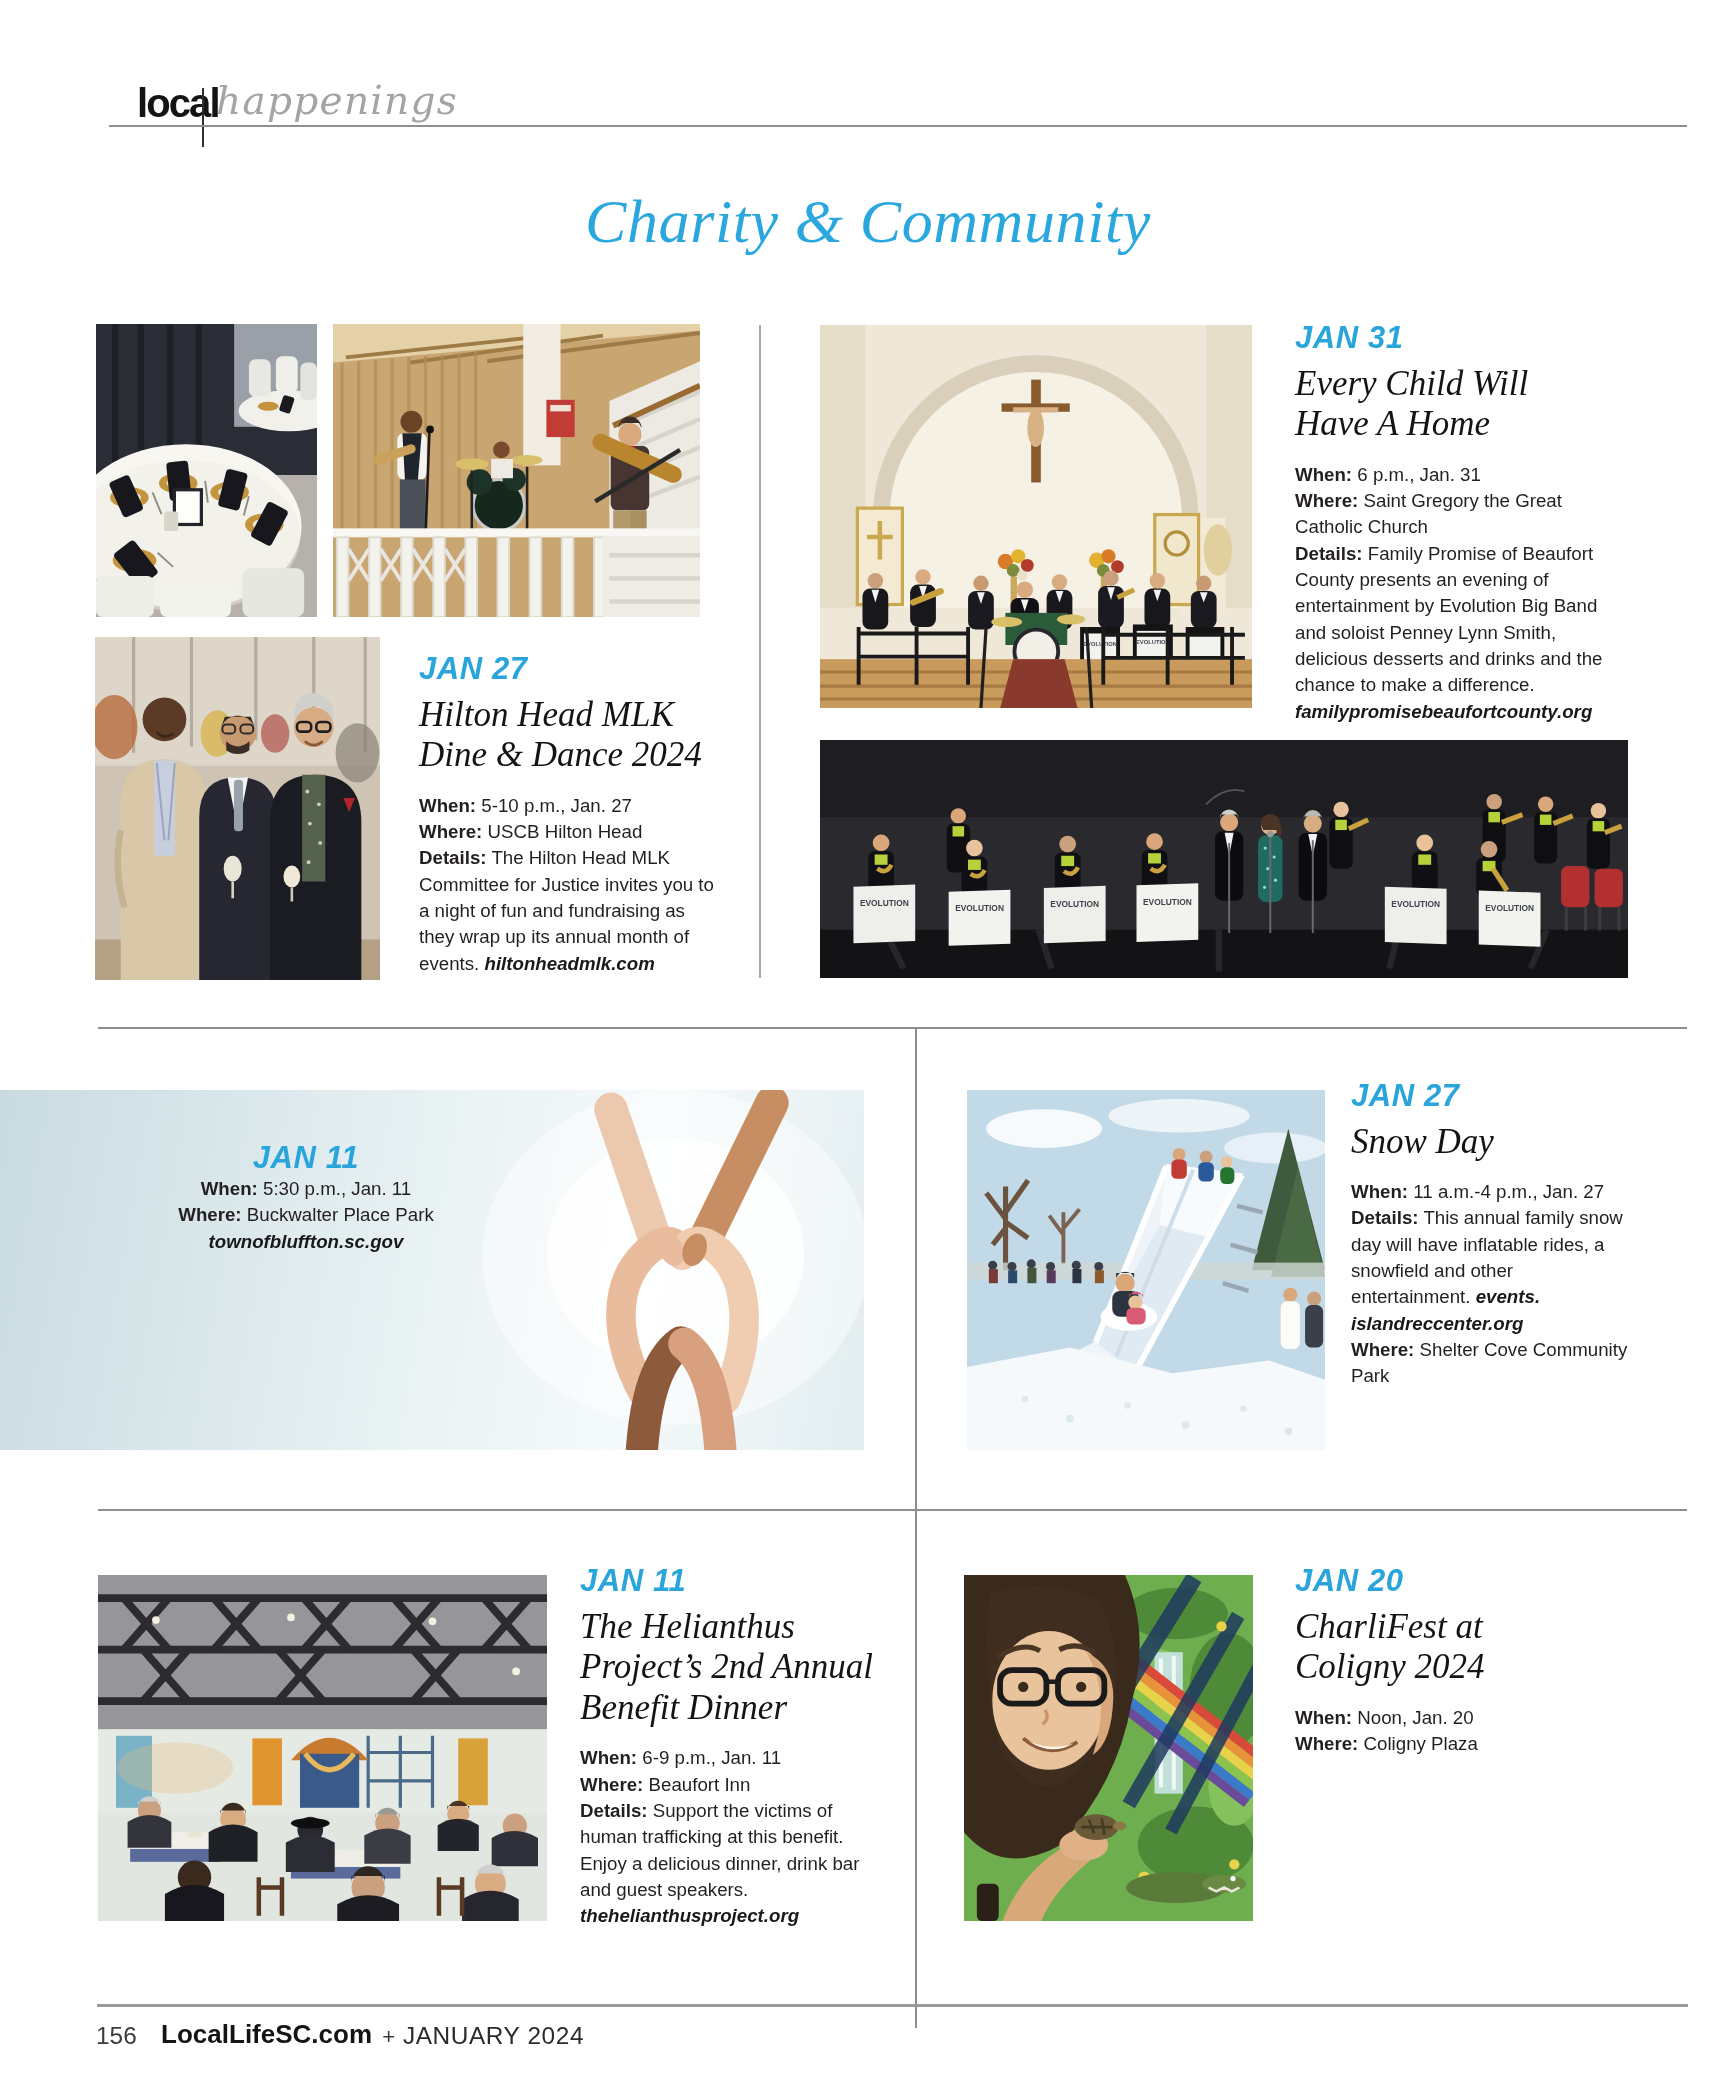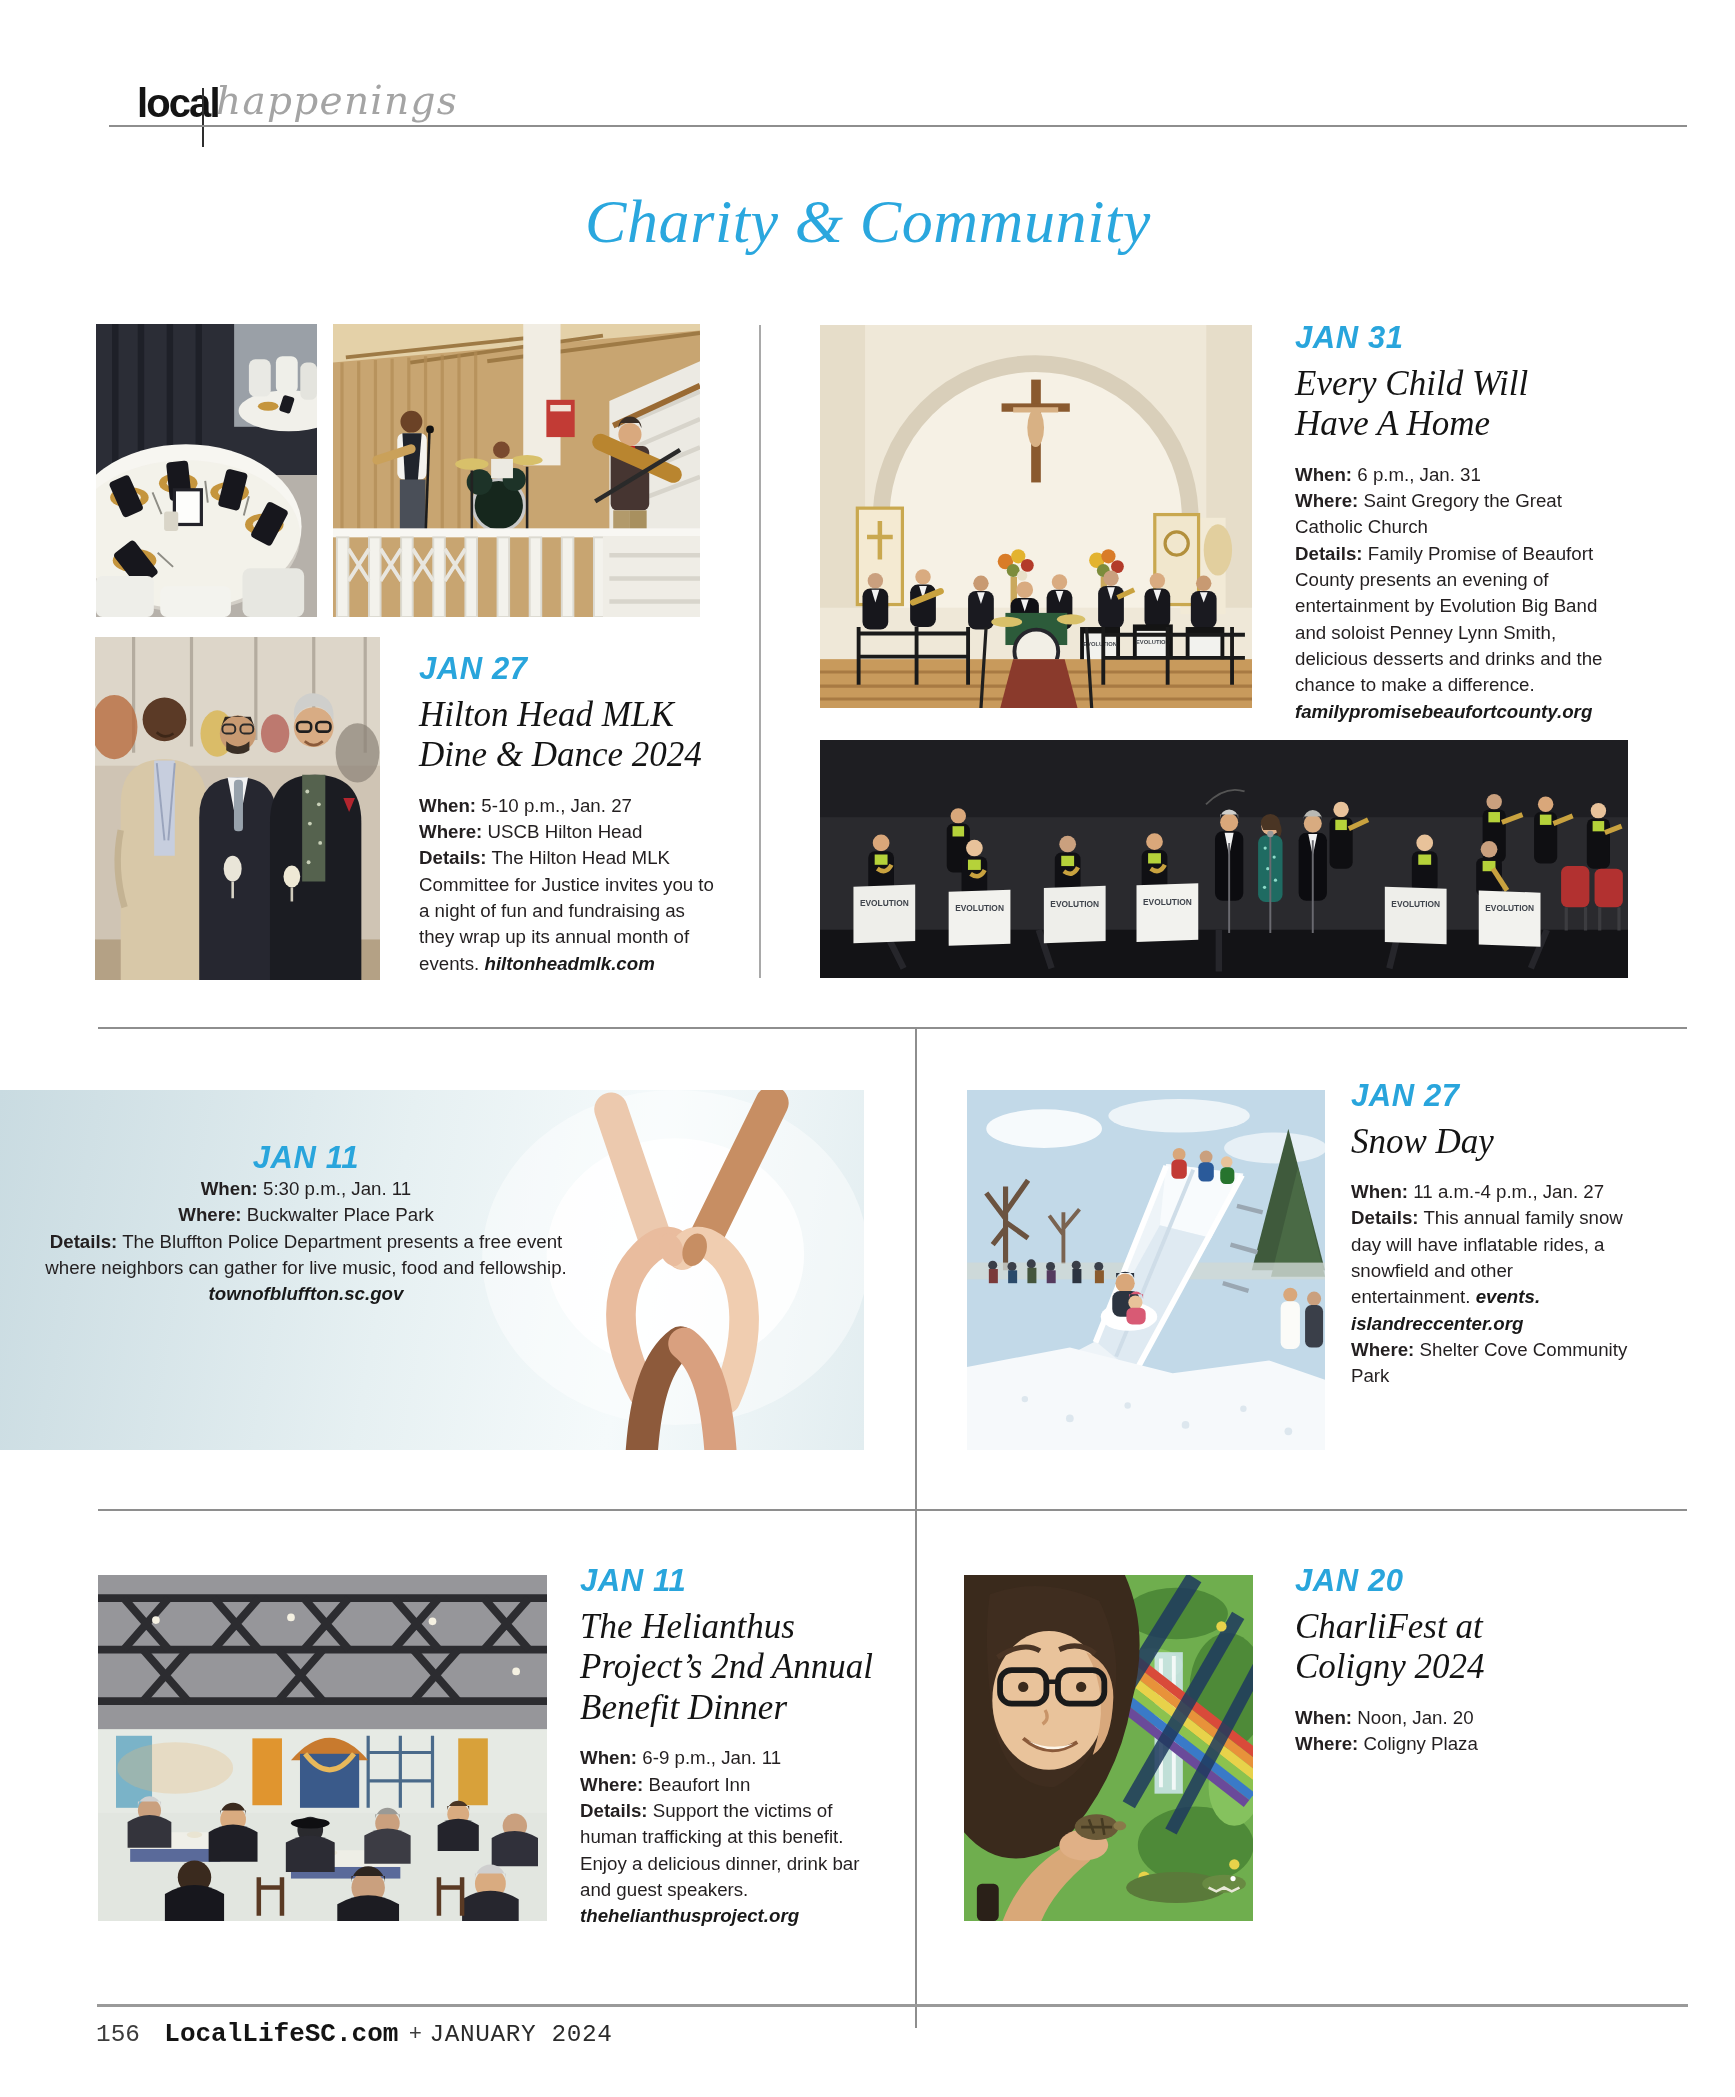--- a/index.html
+++ b/index.html
@@ -34,21 +34,21 @@
   .photo{position:absolute;overflow:hidden;background:#d8d8d8;}
   .photo svg{display:block;width:100%;height:100%;}
 
   
   .unity-panel{position:absolute;left:0;top:1090px;width:864px;height:360px;
                background:linear-gradient(100deg,#c9dbe1 0%,#e6f0f2 45%,#f5fafb 72%,#e2edf0 100%);}
   .unity-text{position:absolute;left:23px;top:50px;width:566px;}
   .unity-hands{position:absolute;right:0;top:0;width:414px;height:360px;}
 
   
-  .footer{position:absolute;left:96px;top:2019px;display:flex;align-items:center;font-family:Liberation Mono, monospace;}
+  .footer{position:absolute;left:96px;top:2019px;display:flex;align-items:flex-end;}
   .footer .pg{font-size:24.4px;color:#3c3c3c;}
   .footer .site{font-size:26px;font-weight:bold;color:#141414;margin-left:24.4px;}
   .footer .plus{font-size:22px;color:#3c3c3c;margin-left:10.3px;}
   .footer .issue{font-size:24.4px;color:#2b2b2b;margin-left:7.7px;letter-spacing:0.6px;}
 </style>
 </head>
 <body>
 
 <div class="page">
 
@@ -502,21 +502,20 @@
         <path d="M420,559 C414,480 400,422 364,394" stroke="#d9a07f" stroke-width="50"></path>
       </g>
       <ellipse cx="344" cy="248" rx="18" ry="26" fill="#e9bc9e" transform="rotate(-20 344 248)"></ellipse>
       <ellipse cx="380" cy="248" rx="18" ry="26" fill="#c78e63" transform="rotate(20 380 248)"></ellipse>
     </svg>
     <section class="event centered unity-text">
       <div class="event-date">JAN 11</div>
       <div class="event-rows">
         <p><b>When:</b> <span>5:30 p.m., Jan. 11</span></p>
         <p><b>Where:</b> <span>Buckwalter Place Park</span></p>
-        <p><b>Details:</b> <span>The Bluffton Police Department presents a free event where neighbors can gather for live music, food and fellowship.</span></p>
         <p><span class="url">townofbluffton.sc.gov</span></p>
       </div>
     </section>
   </div>
 
   <figure class="photo" style="left:967px;top:1090px;width:358px;height:360px;margin:0;">
     <svg viewBox="0 0 557 559" preserveAspectRatio="none">
       <rect width="557" height="559" fill="#c2d9e8"></rect>
       <ellipse cx="120" cy="60" rx="90" ry="30" fill="#ffffff" opacity="0.85"></ellipse>
       <ellipse cx="330" cy="40" rx="110" ry="26" fill="#ffffff" opacity="0.7"></ellipse>

